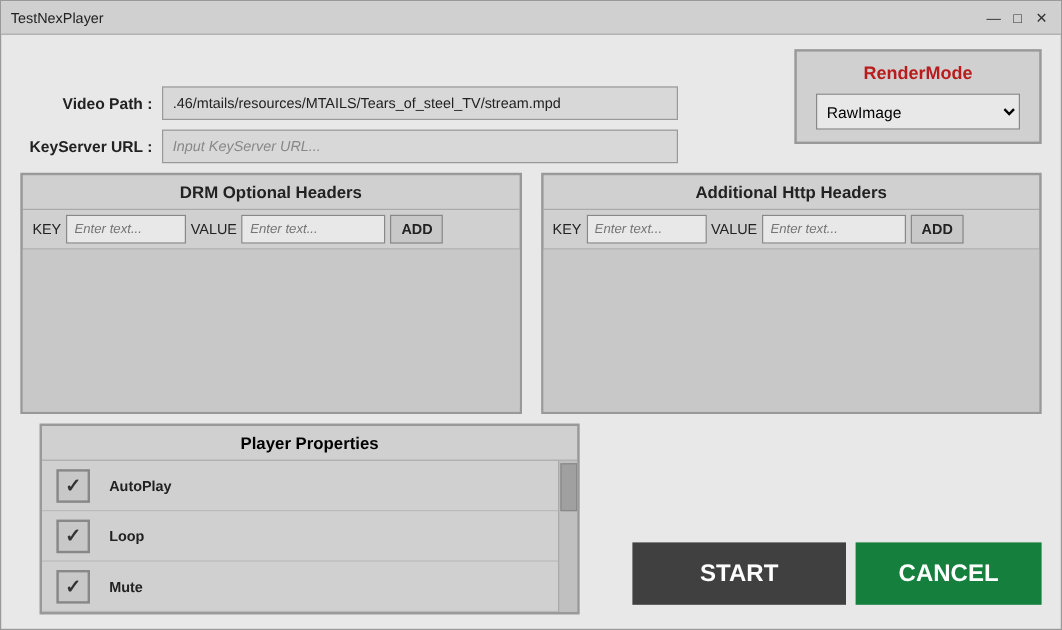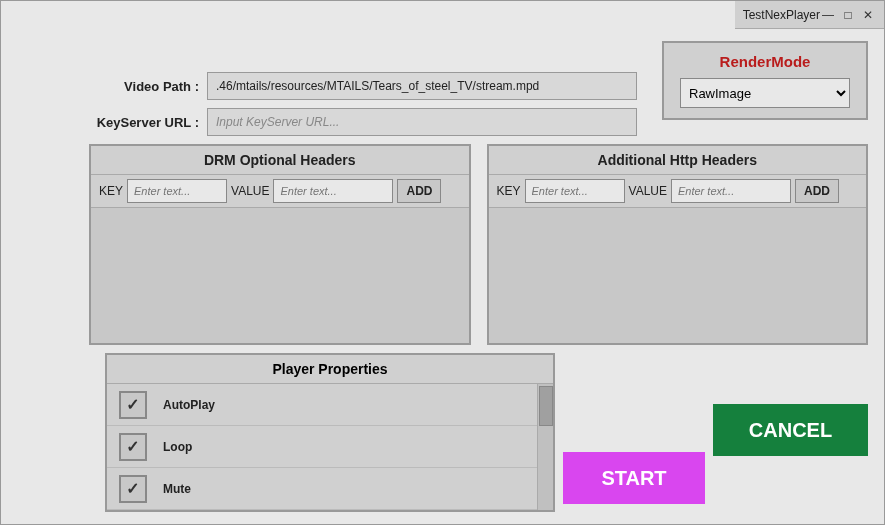--- a/index.html
+++ b/index.html
@@ -16,21 +16,20 @@
       overflow: hidden;
     }
 
     .window {
       width: 885px;
       height: 525px;
       background: #e8e8e8;
       border: 1px solid #999;
       display: flex;
       flex-direction: column;
-      align-items: flex-end;
     }
 
     .title-bar {
       background: #d0d0d0;
       height: 28px;
       display: flex;
       align-items: center;
       padding: 0 8px;
       border-bottom: 1px solid #aaa;
       flex-shrink: 0;
@@ -305,29 +304,28 @@
     }
 
     .action-buttons {
       display: flex;
       gap: 8px;
       justify-content: flex-end;
       padding: 8px 0;
     }
 
     .btn-start {
-      width: 142px;
+      width: 178px;
       height: 52px;
-      background: #d946ef;
+      background: #404040;
       border: none;
       font-size: 20px;
       font-weight: bold;
       color: #fff;
       cursor: pointer;
-      margin-top: 48px;
     }
 
     .btn-cancel {
       width: 155px;
       height: 52px;
       background: #15803d;
       border: none;
       font-size: 20px;
       font-weight: bold;
       color: #fff;

